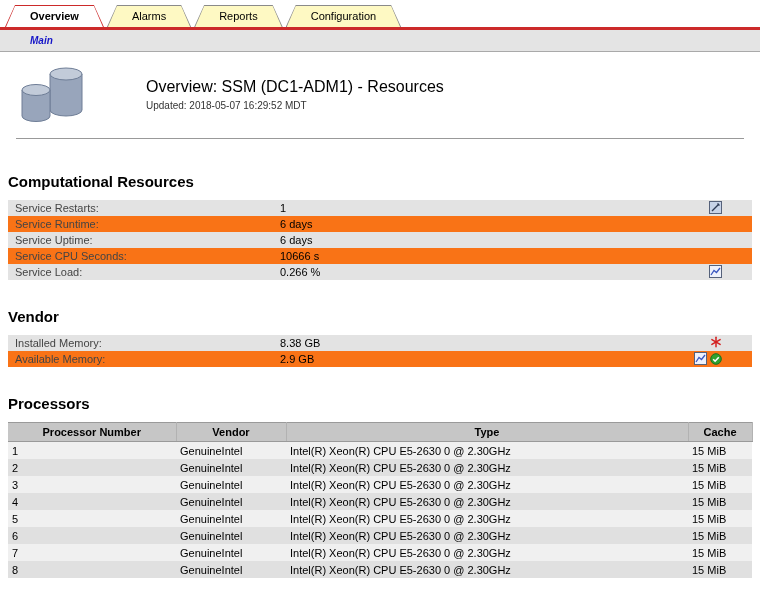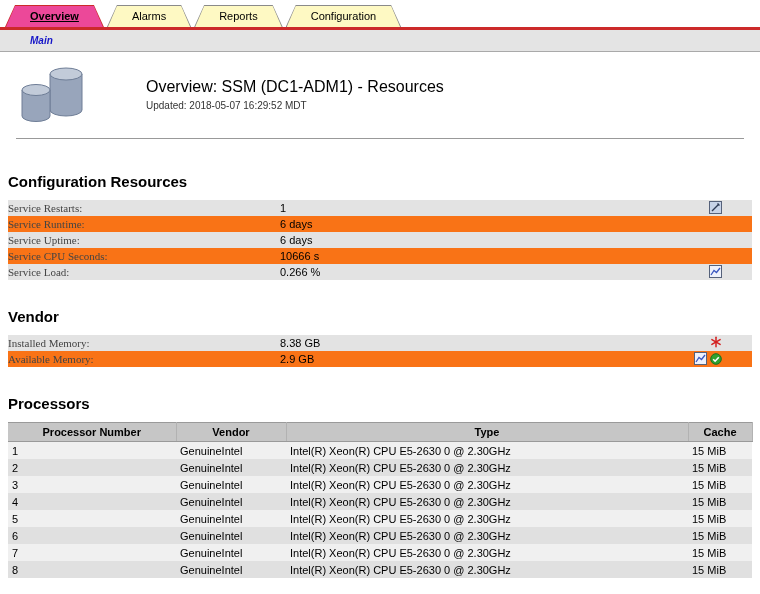--- a/index.html
+++ b/index.html
@@ -7,42 +7,42 @@
     width:760px;height:594px;overflow:hidden;background:#fff;
     font-family:"Liberation Sans",sans-serif;font-size:11px;color:#000;
   }
 
   
   .tabstrip{display:flex;align-items:flex-end;padding:5px 0 0 5px;border-bottom:3px solid #cc2a2a;background:#fff;}
   .tab{margin-right:3px;cursor:pointer;}
   .tab-outer{clip-path:polygon(10px 0,calc(100% - 10px) 0,100% 100%,0 100%);background:#8a8a8a;padding:1px 1px 0 1px;}
   .tab-inner{clip-path:polygon(9px 0,calc(100% - 9px) 0,100% 100%,0 100%);background:#fef9c3;height:21px;line-height:21px;padding:0 24px;text-align:center;font-size:11px;white-space:nowrap;}
   .tab.active .tab-outer{background:#cc2a2a;}
-  .tab.active .tab-inner{background:#ec4899;font-weight:bold;text-decoration:underline;}
+  .tab.active .tab-inner{background:#ffffff;font-weight:bold;}
 
   
   .menubar{height:21px;line-height:21px;background:#e4e4e4;border-bottom:1px solid #a9a9a9;padding-left:30px;font-style:italic;}
   .menubar a{color:#1515c8;font-weight:bold;text-decoration:none;font-size:10px;cursor:pointer;}
 
   
   .pagehead{display:flex;align-items:flex-start;padding:12px 8px 10px 8px;margin:0 8px;border-bottom:1px solid #999;padding-left:0;gap:40px;}
   .pagehead .icon-wrap{flex:0 0 auto;}
   .pagehead .hgroup{margin-left:16px;padding-top:14px;}
   .page-title{font-size:16px;}
   .page-updated{font-size:10px;color:#333;margin-top:4px;}
 
   
   .content{padding:0 8px;}
   h2.section{font-size:15px;font-weight:bold;margin:28px 0 10px 0;}
   h2.section.first{margin-top:34px;}
 
   .attr-row{position:relative;height:16px;line-height:16px;}
   .attr-row.odd{background:#e3e3e3;}
   .attr-row.even{background:#f97316;}
-  .attr-label{color:#444;padding-left:0;font-family:Liberation Serif, serif;}
+  .attr-label{color:#444;padding-left:7px;}
   .attr-value{position:absolute;left:272px;top:0;color:#000;}
   .attr-icons{position:absolute;right:30px;top:1px;display:flex;gap:3px;align-items:center;}
   .attr-icons svg{display:block;}
 
   
   table.proc{border-collapse:collapse;width:744px;margin-top:6px;table-layout:fixed;}
   table.proc th{
     background:#c6c6c6;font-weight:bold;text-align:center;font-size:11px;
     padding:2px 4px;border-top:1px solid #9a9a9a;border-bottom:1px solid #9a9a9a;
     border-right:1px solid #b2b2b2;height:14px;
@@ -92,21 +92,21 @@
           <ellipse cx="20" cy="26" rx="14" ry="5.5" fill="#c2cbd9"></ellipse>
         </g>
       </svg>
     </div>
     <div class="hgroup">
       <div class="page-title">Overview: SSM (DC1-ADM1) - Resources</div>
       <div class="page-updated">Updated: 2018-05-07 16:29:52 MDT</div>
     </div>
   </div>
 
-  <h2 class="section first">Configuration Resources</h2>
+  <h2 class="section first">Computational Resources</h2>
   <div>
       <div class="attr-row odd"><span class="attr-label">Service Restarts:</span><span class="attr-value">1</span><span class="attr-icons">
           <svg width="13" height="13" viewBox="0 0 13 13">
             <rect x="0.5" y="0.5" width="12" height="12" fill="#c7d3e8" stroke="#55617a"></rect>
             <path d="M3 10 L10 3 M8.5 2.5 L10.5 4.5" stroke="#2d3a55" stroke-width="1.4" fill="none"></path>
           </svg>
         </span></div>
       <div class="attr-row even"><span class="attr-label">Service Runtime:</span><span class="attr-value">6 days</span><span class="attr-icons"></span></div>
       <div class="attr-row odd"><span class="attr-label">Service Uptime:</span><span class="attr-value">6 days</span><span class="attr-icons"></span></div>
       <div class="attr-row even"><span class="attr-label">Service CPU Seconds:</span><span class="attr-value">10666 s</span><span class="attr-icons"></span></div>

